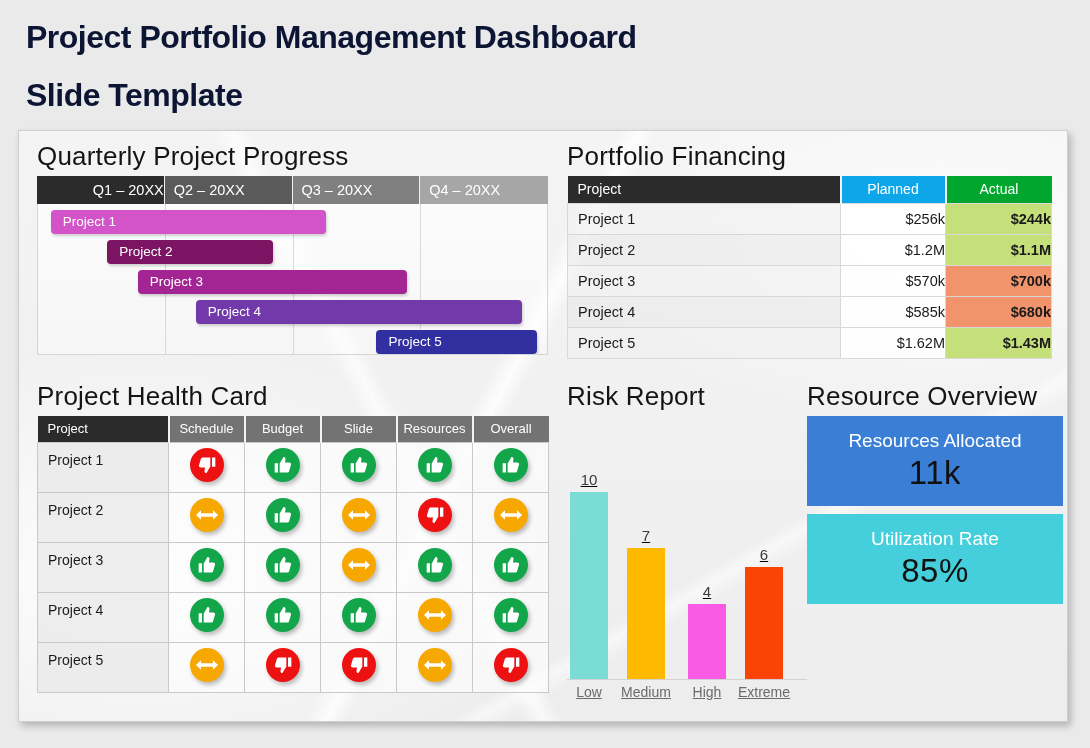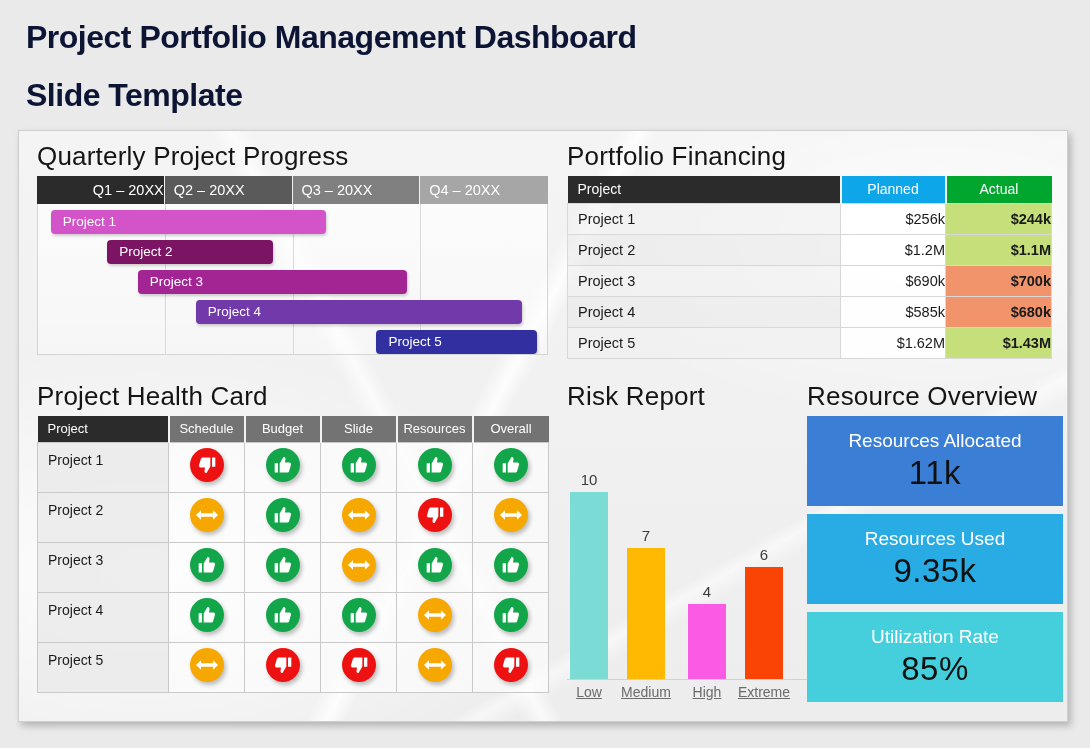--- a/index.html
+++ b/index.html
@@ -161,21 +161,21 @@
   .st-down { background: #ee1111; }
   .st-flat { background: #f7a800; }
   .status-ic svg { position: absolute; left: 50%; top: 50%; transform: translate(-50%,-50%); }
 
   
   #risk-panel { position: absolute; left: 548px; top: 285px; width: 240px; height: 300px; }
   .chart-area { position: absolute; left: 0; top: 48px; width: 240px; height: 215px; }
   .bar-col {
     position: absolute; bottom: 0;
     width: 38px;
-    display: flex; flex-direction: column; justify-content: flex-start; align-items: center;
+    display: flex; flex-direction: column; justify-content: flex-start; align-items: center; text-decoration: underline;
   }
   .bar-val { font-size: 15px; color: #3a3a3a; margin-bottom: 4px; }
   .bar-rect { width: 38px; }
   .axis-line {
     position: absolute; left: 0; width: 240px; height: 1px;
     background: #d2d2d2; top: 263px;
   }
   .cat-labels { position: absolute; top: 268px; left: 0; width: 240px; height: 22px; }
   .cat-lbl {
     position: absolute; font-size: 14px; color: #6b6b6b;
@@ -242,21 +242,21 @@
             <td class="c-planned">$256k</td>
             <td class="c-actual" style="background: rgb(197, 224, 122);">$244k</td>
           </tr>
           <tr>
             <td class="c-name">Project 2</td>
             <td class="c-planned">$1.2M</td>
             <td class="c-actual" style="background: rgb(197, 224, 122);">$1.1M</td>
           </tr>
           <tr>
             <td class="c-name">Project 3</td>
-            <td class="c-planned">$690k</td>
+            <td class="c-planned">$570k</td>
             <td class="c-actual" style="background: rgb(242, 148, 107);">$700k</td>
           </tr>
           <tr>
             <td class="c-name">Project 4</td>
             <td class="c-planned">$585k</td>
             <td class="c-actual" style="background: rgb(242, 148, 107);">$680k</td>
           </tr>
           <tr>
             <td class="c-name">Project 5</td>
             <td class="c-planned">$1.62M</td>
@@ -410,23 +410,19 @@
         <div class="cat-lbl" style="left: 157px; width: 80px;">Extreme</div>
       </div>
   </div>
 
   <div class="sec-title" style="left:788px; top:250px;">Resource Overview</div>
   <div id="res-panel">
       <div class="res-card" style="background: rgb(58, 127, 213);">
         <div class="res-label">Resources Allocated</div>
         <div class="res-value">11k</div>
       </div>
-      <div class="res-card" style="background: rgb(41, 172, 228);">
-        <div class="res-label">Resources Used</div>
-        <div class="res-value">9.35k</div>
-      </div>
       <div class="res-card" style="background: rgb(69, 207, 220);">
         <div class="res-label">Utilization Rate</div>
         <div class="res-value">85%</div>
       </div>
     </div>
 
 </div>
 
 </body></html>

